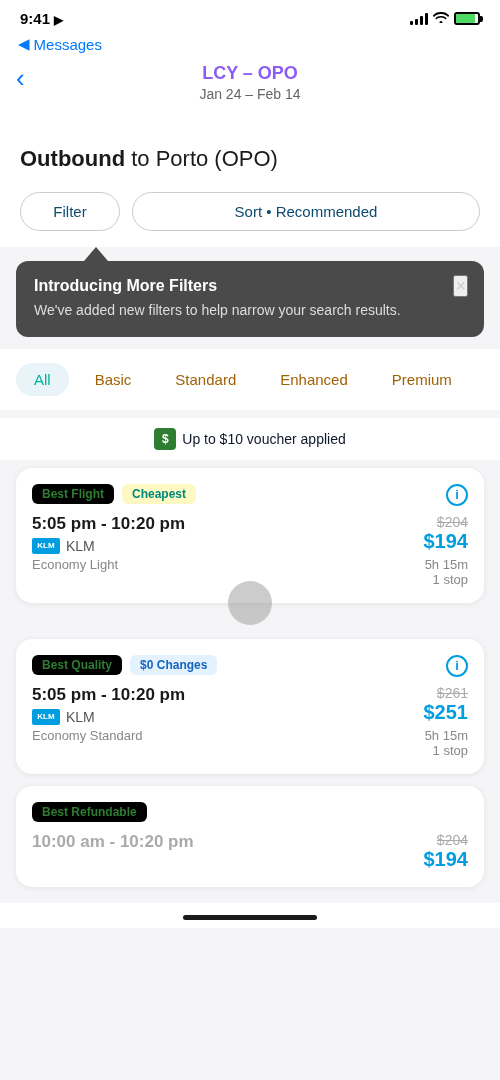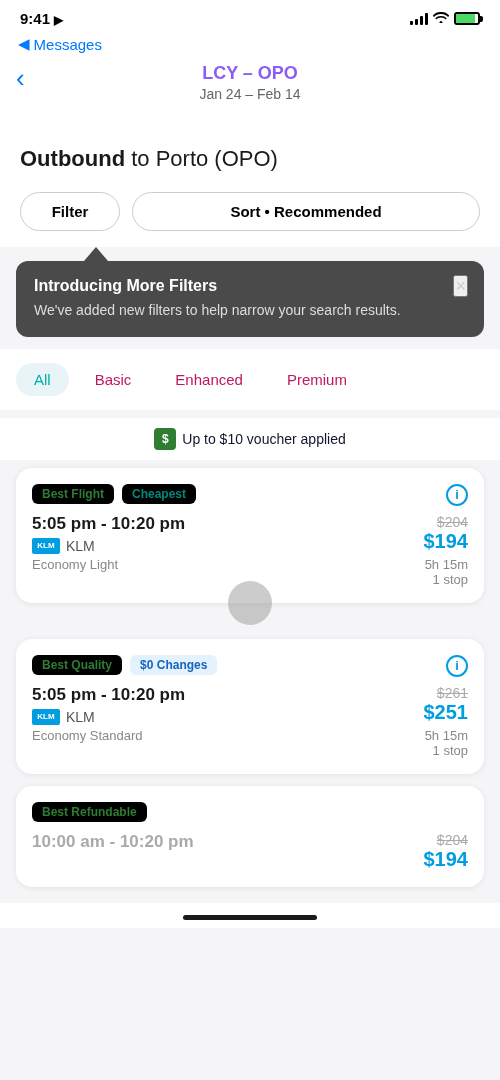--- a/index.html
+++ b/index.html
@@ -108,22 +108,22 @@
       background: white;
       display: flex;
       gap: 12px;
       padding: 12px 20px 16px;
     }
     .filter-btn, .sort-btn {
       border: 1.5px solid #ccc;
       border-radius: 24px;
       padding: 10px 24px;
       font-size: 15px;
-      font-weight: 700;
-      color: #000000;
+      font-weight: 400;
+      color: #0c4a6e;
       background: white;
       cursor: pointer;
       text-align: center;
     }
     .sort-btn { flex: 1; }
     .filter-btn { min-width: 100px; }
 
     
     .tooltip-container {
       position: relative;
@@ -177,21 +177,21 @@
     .tabs-row::-webkit-scrollbar { display: none; }
     .tab {
       padding: 8px 18px;
       border-radius: 20px;
       font-size: 15px;
       font-weight: 500;
       white-space: nowrap;
       cursor: pointer;
       border: none;
       background: transparent;
-      color: #be185d;
+      color: #a16207;
     }
     .tab.active {
       background: #e8f4f8;
       color: #00b0a0;
     }
 
     
     .voucher-banner {
       background: white;
       text-align: center;
@@ -236,21 +236,21 @@
       margin-bottom: 10px;
       flex-wrap: wrap;
     }
     .badge {
       padding: 3px 10px;
       border-radius: 6px;
       font-size: 12px;
       font-weight: 600;
     }
     .badge-green { background: #000000; color: #2e7d32; }
-    .badge-teal { background: #000000; color: #00897b; }
+    .badge-teal { background: #fef9c3; color: #00897b; }
     .badge-blue { background: #e3f2fd; color: #1565c0; }
 
     .card-main {
       display: flex;
       justify-content: space-between;
       align-items: flex-start;
     }
     .card-left { flex: 1; }
     .card-right { text-align: right; }
 
@@ -405,20 +405,21 @@
   <div class="tooltip-box">
     <div class="tooltip-title">Introducing More Filters</div>
     <div class="tooltip-text">We've added new filters to help narrow your search results.</div>
     <button class="tooltip-close">×</button>
   </div>
 </div>
 
 <div class="tabs-row">
   <button class="tab active">All</button>
   <button class="tab">Basic</button>
+  <button class="tab">Standard</button>
   <button class="tab">Enhanced</button>
   <button class="tab">Premium</button>
 </div>
 
 <div class="voucher-banner">
   <span class="voucher-icon">$</span>
   <span class="voucher-text">Up to $10 voucher applied</span>
 </div>
 
 <div class="flights-list">

